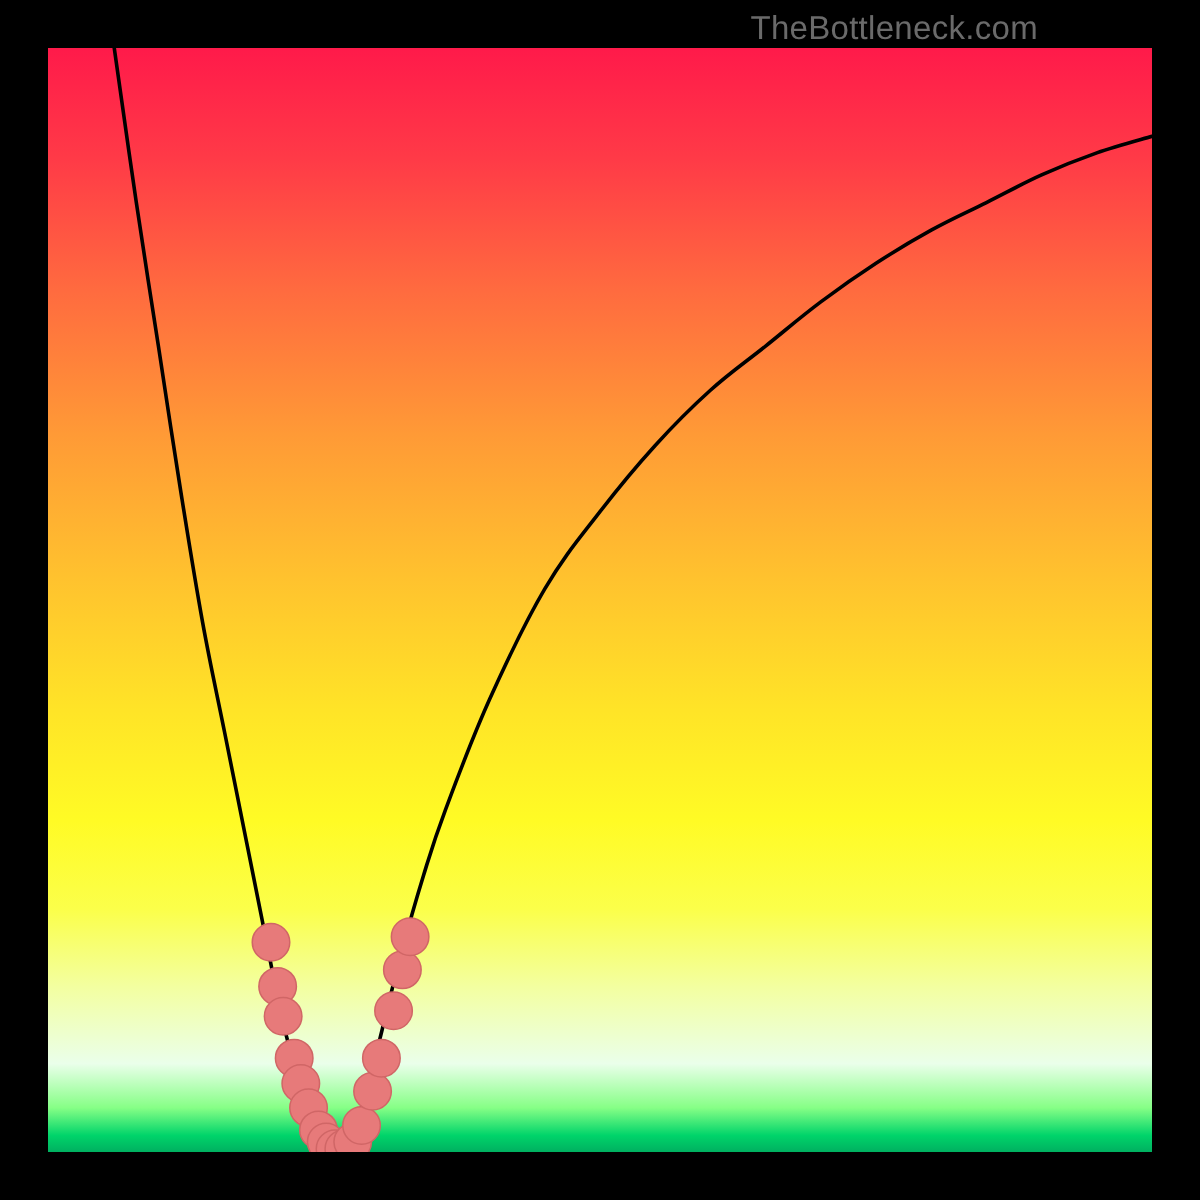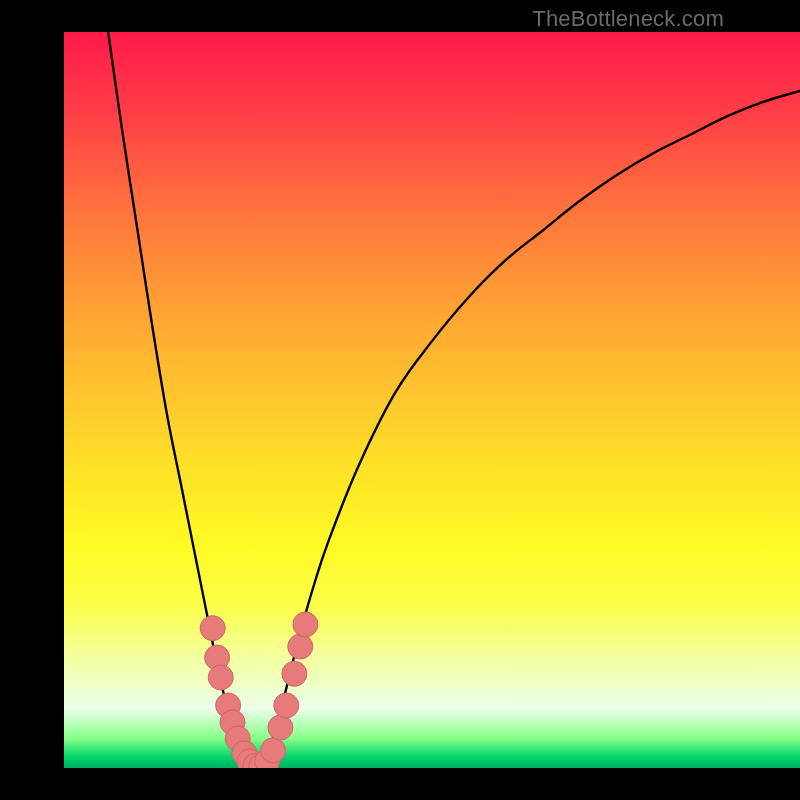--- a/index.html
+++ b/index.html
@@ -11,21 +11,20 @@
     overflow: hidden;
     font-family: Arial, Helvetica, sans-serif;
   }
   .frame {
     position: absolute;
     left: 0;
     top: 0;
     width: 704px;
     height: 800px;
     background: #000;
-    margin-left: 32px;
   }
   .plot-area {
     position: absolute;
     left: 32px;
     top: 32px;
     width: 736px;
     height: 736px;
     overflow: hidden;
   }
   .gradient-bg {

